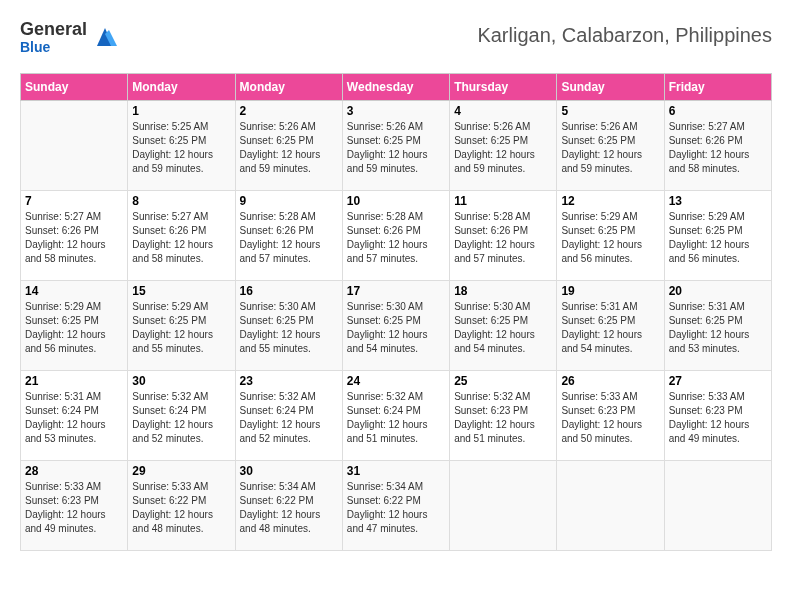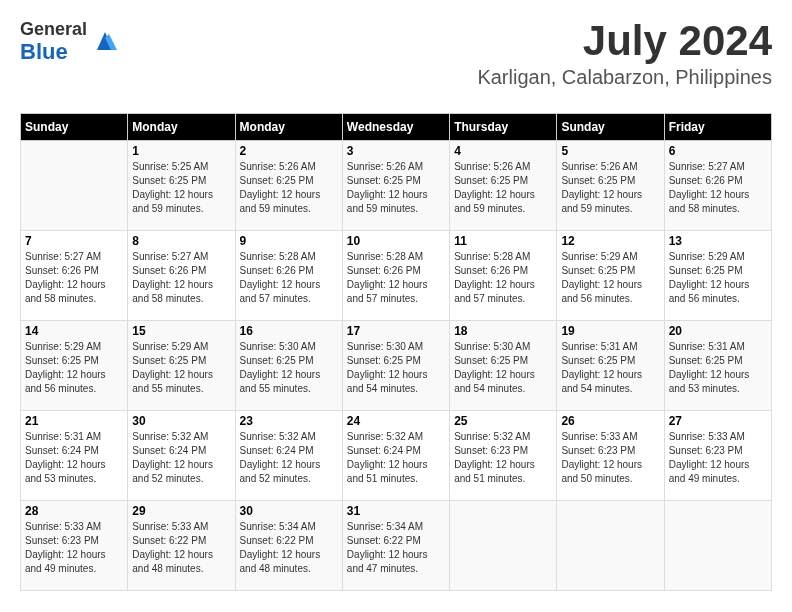--- a/index.html
+++ b/index.html
@@ -7,38 +7,38 @@
       font-family: Arial, sans-serif;
       background: #fff;
       width: 792px;
       min-height: 612px;
       padding: 20px;
     }
     .header {
       display: flex;
       justify-content: space-between;
       align-items: flex-start;
-      margin-bottom: 24px;
+      margin-bottom: 18px;
     }
     .logo {
       display: flex;
       align-items: center;
     }
     .logo-text {
       display: flex;
       flex-direction: column;
       line-height: 1.1;
     }
     .logo-general {
       font-size: 18px;
       font-weight: bold;
       color: #333;
     }
     .logo-blue {
-      font-size: 22px;
+      font-size: 14px;
       font-weight: bold;
       color: #1565c0;
     }
     .logo-icon {
       width: 28px;
       height: 28px;
       margin-left: 4px;
     }
     .title-section {
       text-align: right;
@@ -53,21 +53,21 @@
       font-size: 20px;
       color: #555;
       margin-top: 4px;
     }
     table {
       width: 100%;
       border-collapse: collapse;
       font-size: 11px;
     }
     thead tr {
-      background-color: #000000;
+      background-color: #ec4899;
       color: #fff;
     }
     thead th {
       padding: 6px 4px;
       text-align: left;
       font-size: 12px;
       font-weight: bold;
       border: 1px solid #ccc;
     }
     tbody tr {
@@ -106,21 +106,20 @@
     <div class="logo-text">
       <span class="logo-general">General</span>
       <span class="logo-blue">Blue</span>
     </div>
     <svg class="logo-icon" viewBox="0 0 28 28" xmlns="http://www.w3.org/2000/svg">
       <polygon points="6,22 14,4 22,22" fill="#1565c0"></polygon>
       <polygon points="14,10 20,22 26,22 18,6" fill="#42a5f5"></polygon>
     </svg>
   </div>
   <div class="title-section">
-    <div class="month-title">July 2024</div>
     <div class="location">Karligan, Calabarzon, Philippines</div>
   </div>
 </div>
 
 <table>
   <thead>
     <tr>
     <th>Sunday</th>
         <th>Monday</th>
         <th>Monday</th>

